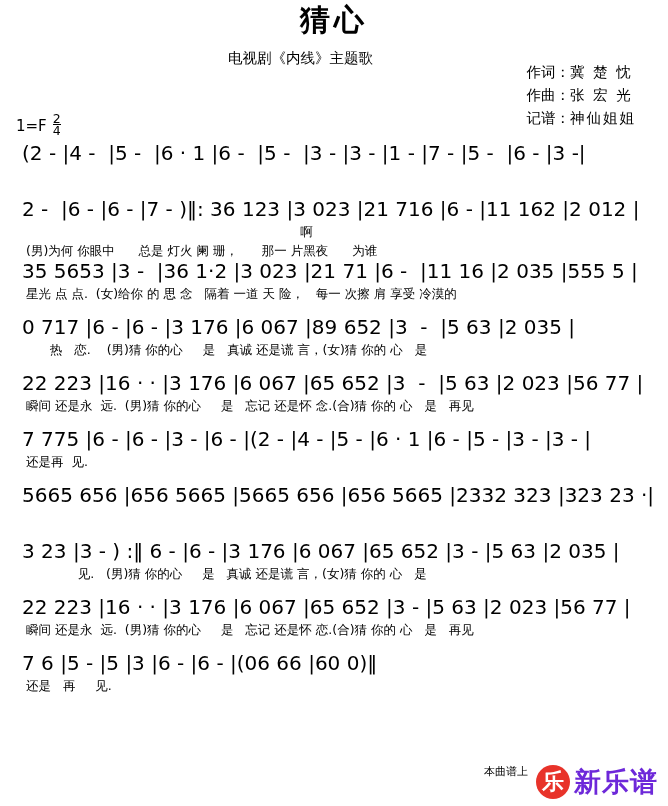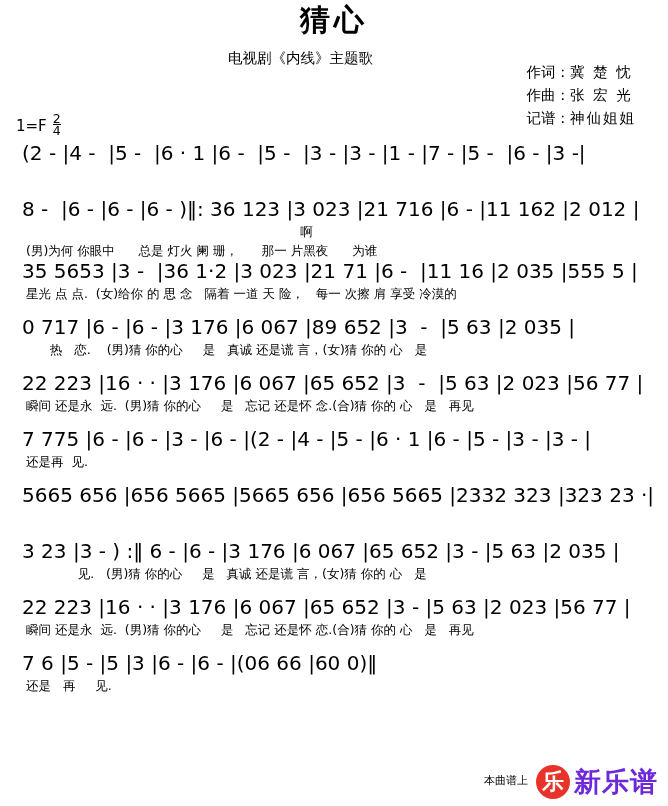--- a/index.html
+++ b/index.html
@@ -86,21 +86,21 @@
     white-space:pre;
     line-height:16px;
     margin-top:3px;
     margin-left:4px;
   }
 
   
   .footer{
     position:absolute;
     right:10px; bottom:6px;
-    display:flex;align-items:center;
+    display:flex;align-items:flex-start;
   }
   .foot-note{
     font-family:"DejaVu Sans", sans-serif;
     font-size:11px;
     margin-right:8px;
     margin-bottom:4px;
   }
   .logo{
     display:flex;align-items:center;
   }
@@ -145,21 +145,21 @@
   <div class="keyrow">
     <span>1=F</span><span class="meter"><i class="top">2</i><i class="bot">4</i></span>
   </div>
 
   <div class="line">
     <div class="notes">(2 - |4 -  |5 -  |6 · 1 |6 -  |5 -  |3 - |3 - |1 - |7 - |5 -  |6 - |3 -|</div>
     <div class="lyr"></div>
   </div>
 
   <div class="line tall">
-    <div class="notes">8 -  |6 - |6 - |6 - )‖: 36 123 |3 023 |21 716 |6 - |11 162 |2 012 |</div>
+    <div class="notes">2 -  |6 - |6 - |7 - )‖: 36 123 |3 023 |21 716 |6 - |11 162 |2 012 |</div>
     <div class="lyr">                                                                     啊</div>
     <div class="lyr">(男)为何 你眼中      总是 灯火 阑 珊，      那一 片黑夜      为谁</div>
   </div>
 
   <div class="line">
     <div class="notes">35 5653 |3 -  |36 1·2 |3 023 |21 71 |6 -  |11 16 |2 035 |555 5 |</div>
     <div class="lyr">星光 点 点.  (女)给你 的 思 念   隔着 一道 天 险，   每一 次擦 肩 享受 冷漠的</div>
   </div>
 
   <div class="line">

